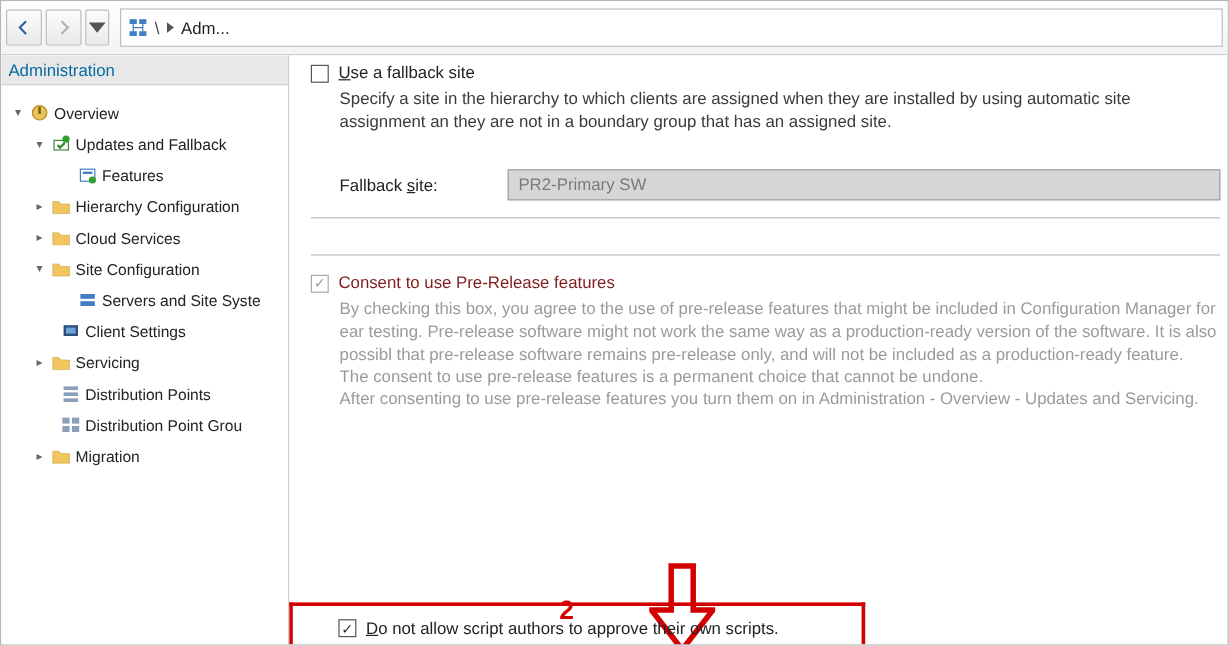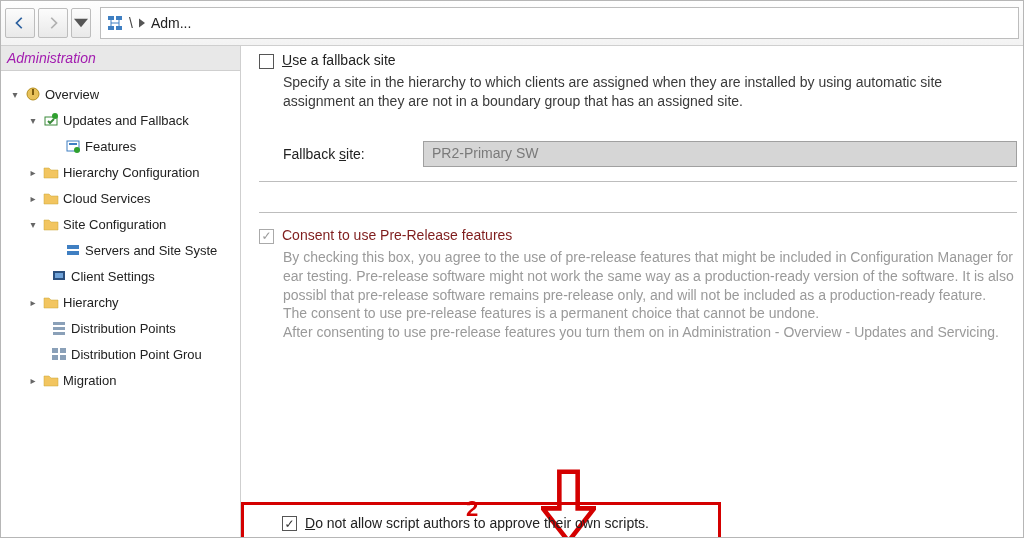--- a/index.html
+++ b/index.html
@@ -44,25 +44,24 @@
     align-items:center;
     padding: 0 6px;
     gap: 6px;
     font-size: 14px;
   }
   .crumb-sep { color:#444; }
   .crumb-icon { width:16px; height:16px; }
   
   .nav-title {
     background: #e8e8e8;
-    color: #a21caf;
+    color: #0369a1;
     font-size: 14px;
     padding: 4px 6px;
     border-bottom: 1px solid #cfcfcf;
-    font-style: italic;
   }
   .layout { display:flex; height: calc(100% - 45px); }
   .sidebar {
     width: 240px;
     border-right: 1px solid #cfcfcf;
     background:#fff;
     overflow:hidden;
   }
   .tree { padding: 10px 4px 4px 4px; }
   .node {
@@ -268,21 +267,21 @@
             <rect x="4" y="5" width="8" height="5" fill="#6fa2d8"></rect>
           </svg>
         <span class="node-label">Client Settings</span>
       </div>
 
       <div class="node" style="padding-left:22px">
         <span class="exp">▸</span>
         <svg class="ic" viewBox="0 0 16 16">
             <path class="folder" d="M1 4h5l2 2h7v8H1z"></path>
           </svg>
-        <span class="node-label">Hierarchy</span>
+        <span class="node-label">Servicing</span>
       </div>
 
       <div class="node" style="padding-left:30px">
         <span class="exp nolabel">▸</span>
         <svg class="ic" viewBox="0 0 16 16">
             <rect x="2" y="2" width="12" height="3" fill="#8aa0b8"></rect>
             <rect x="2" y="7" width="12" height="3" fill="#8aa0b8"></rect>
             <rect x="2" y="12" width="12" height="3" fill="#8aa0b8"></rect>
           </svg>
         <span class="node-label">Distribution Points</span>

